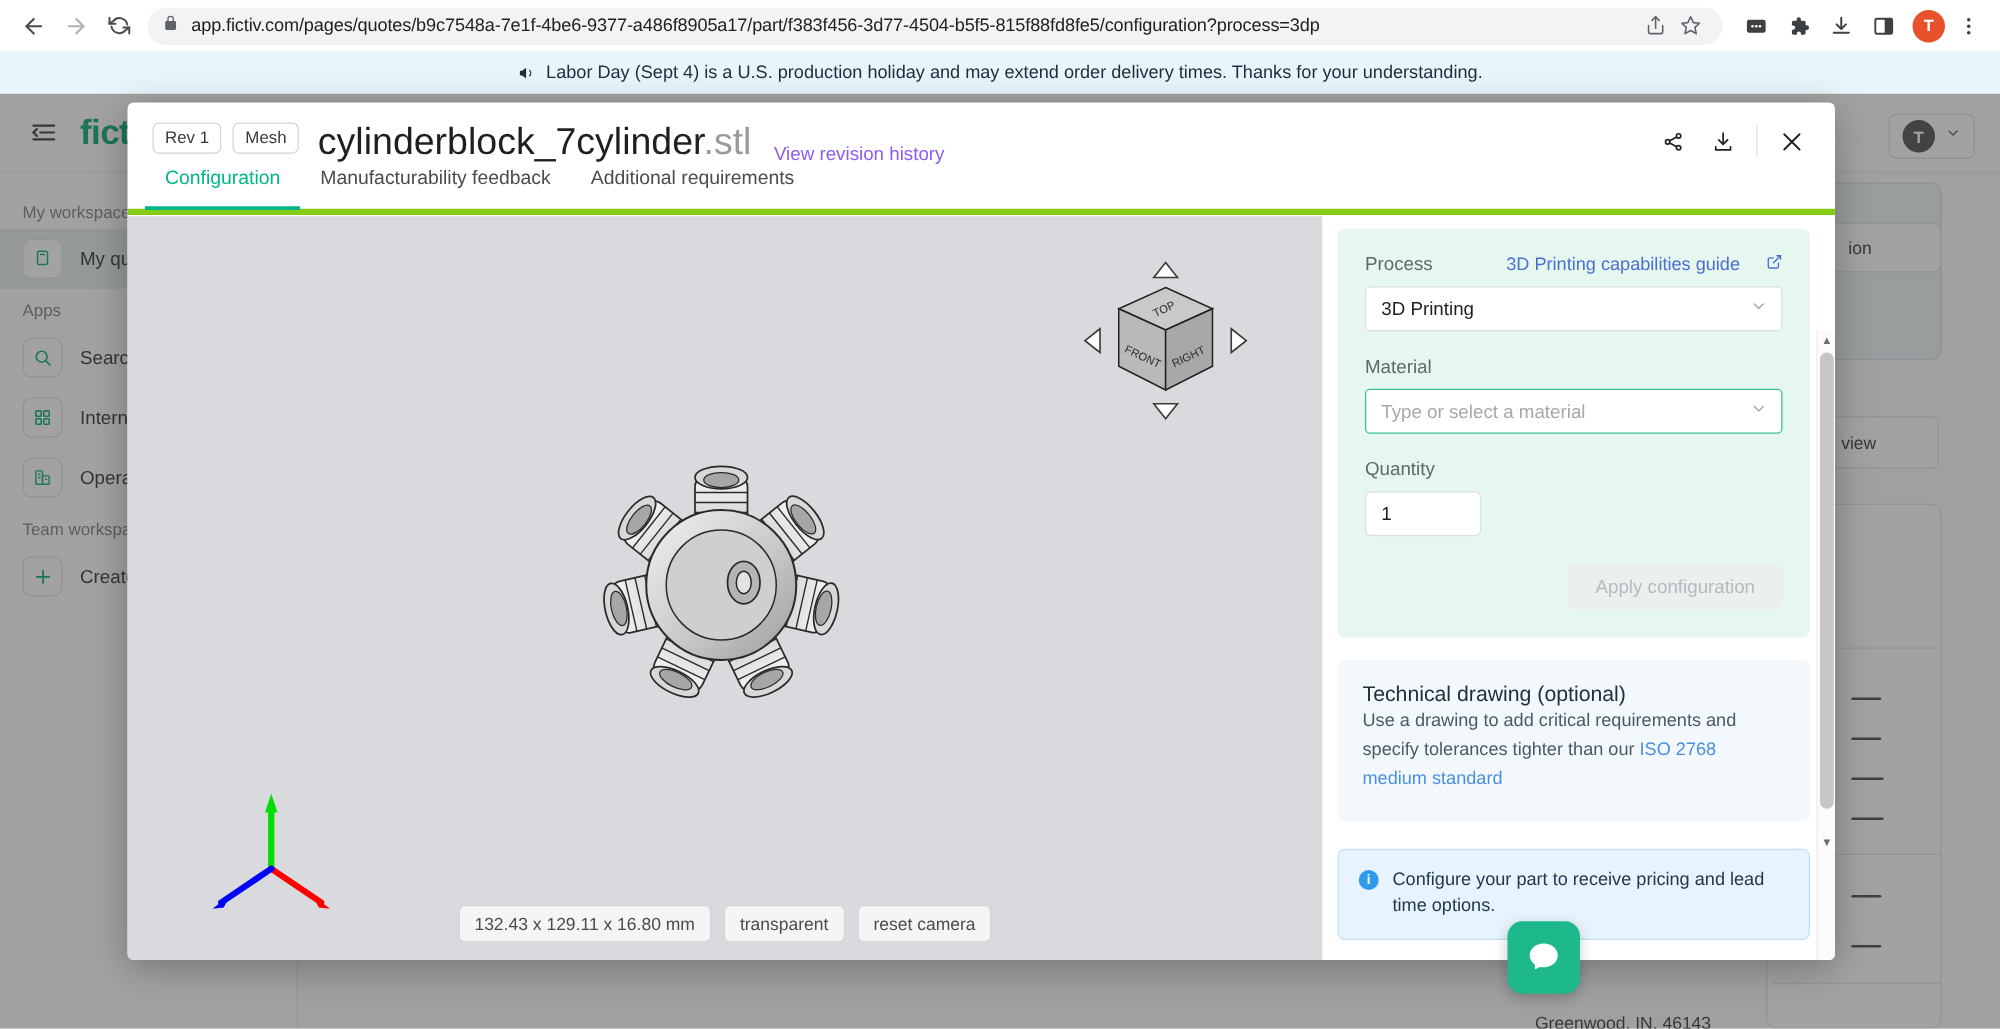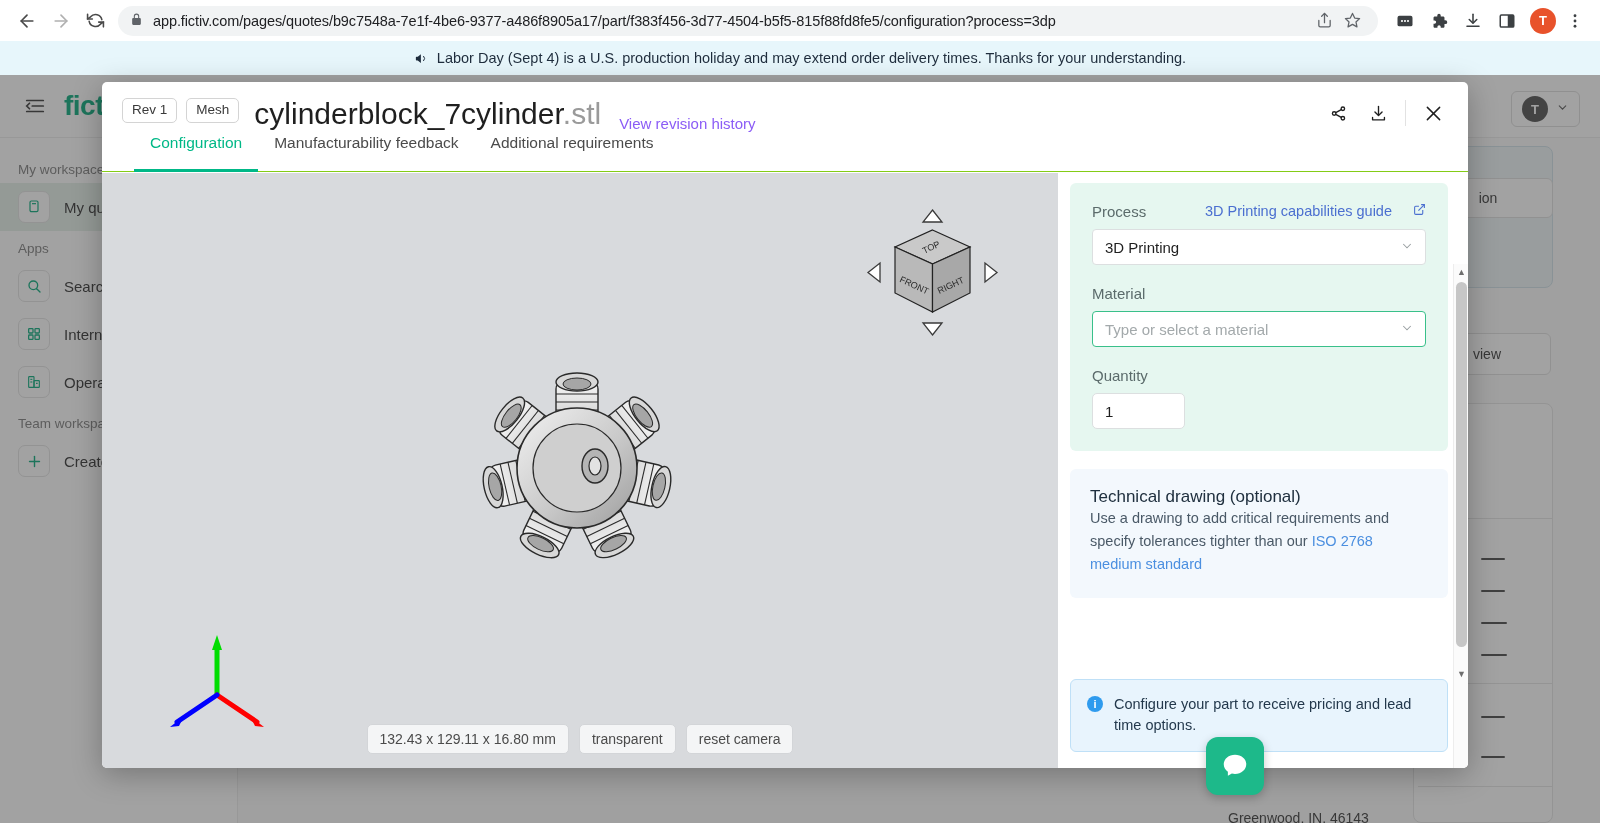--- a/index.html
+++ b/index.html
@@ -125,21 +125,21 @@
   }
   .file-name { font-size: 30px; color: #1f1f1f; margin-left: 6px; line-height: 1.05; }
   .file-name .ext { color: #9a9a9a; }
   .rev-link { font-size: 15px; color: #8b5cf6; margin-left: 18px; margin-top: 17px; }
   .head-actions { position: absolute; right: 18px; top: 14px; display: flex;
     align-items: center; gap: 6px; }
   .head-ic { width: 34px; height: 34px; display: flex; align-items: center;
     justify-content: center; color: #1f1f1f; }
   .head-sep { width: 1px; height: 26px; background: #e2e2e2; margin: 0 4px; }
 
-  .tabs { display: flex; gap: 0; padding-left: 32px; border-bottom: 1px solid #84cc16;
+  .tabs { display: flex; gap: 0; padding-left: 14px; border-bottom: 5px solid #84cc16;
      height: 38px; }
   .tab { font-size: 15.5px; color: #4b4b4b; padding: 0 16px 10px; position: relative; }
   .tab.active { color: #00b887; font-weight: normal; }
   .tab.active::after {
     content: ""; position: absolute; left: 0; right: 0; bottom: -1px;
     height: 3px; background: #00b887;
   }
 
   .modal-body { position: absolute; top: 91px; left: 0; right: 0; bottom: 0;
      display: flex; }
@@ -597,20 +597,23 @@
                 </svg>
             </span>
           </div>
 
           <div style="height:20px"></div>
           <div class="cfg-label">Quantity</div>
           <div class="qty-box">
             <span>1</span>
           </div>
 
+          <div class="apply-row">
+            <div class="apply-btn">Apply configuration</div>
+          </div>
         </div>
 
         <div class="td-card">
           <div class="td-title">Technical drawing (optional)</div>
           <div class="td-body"><span>Use a drawing to add critical requirements and specify tolerances tighter than our </span><a href="#">ISO 2768 medium standard</a></div>
         </div>
 
         <div class="info-box">
           <span class="info-ic">i</span>
           <span class="info-text">Configure your part to receive pricing and lead time options.</span>

